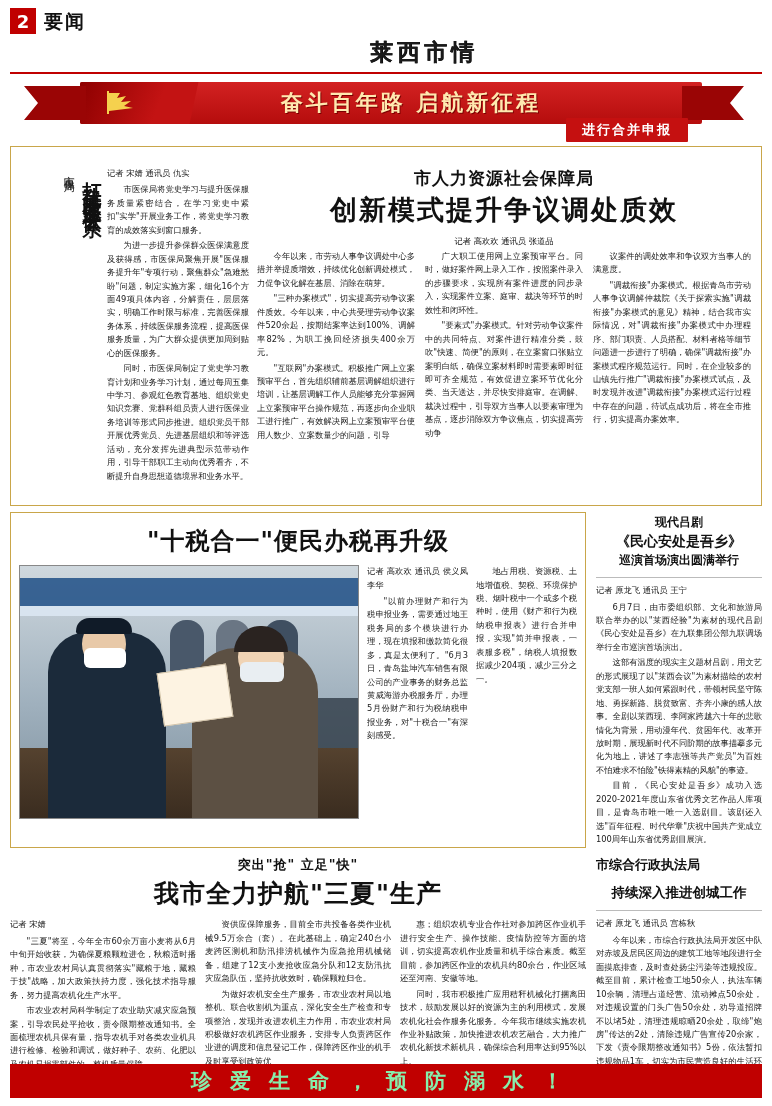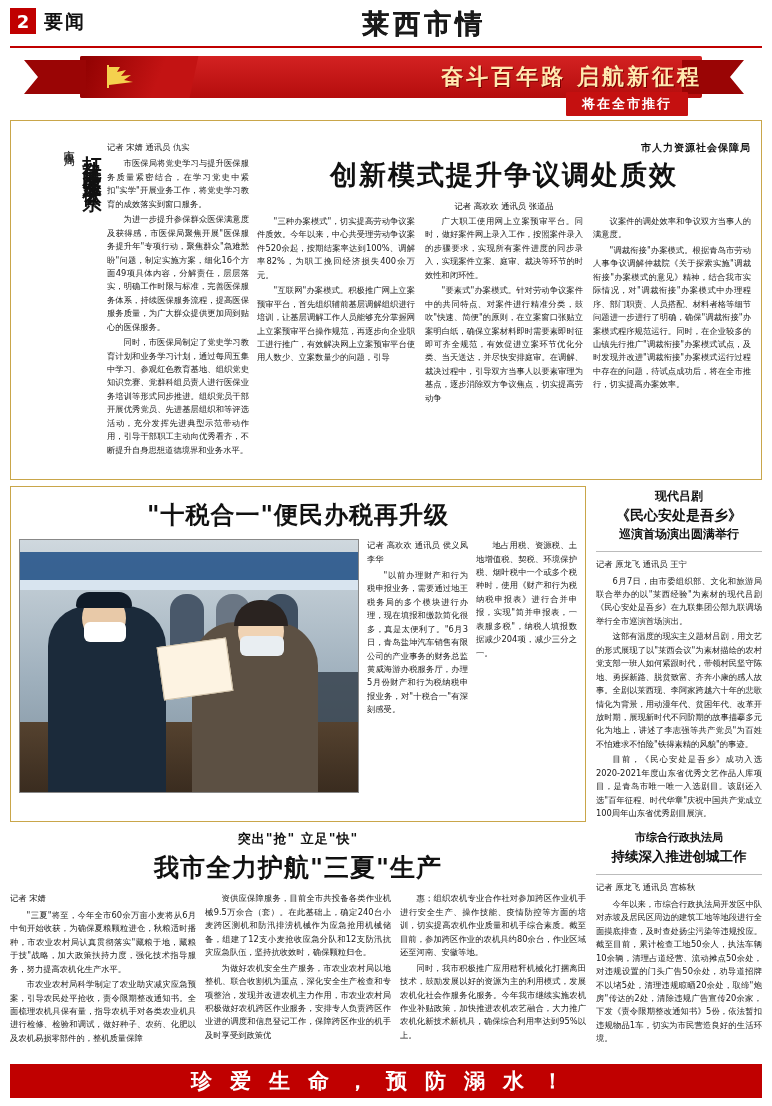--- a/index.html
+++ b/index.html
@@ -18,43 +18,44 @@
   .masthead { display:flex; align-items:flex-start; border-bottom: 2px solid #c00000; padding-bottom:4px; }
   .page-badge {
     width: 26px; height: 26px; background:#c00000; color:#fff;
     font-size: 18px; font-weight: bold; display:flex; align-items:center; justify-content:center;
     margin-right: 8px; margin-top:2px;
   }
   .section-name { font-family:"DejaVu Serif","Liberation Serif",serif; font-size:19px; font-weight:bold; letter-spacing:2px; margin-top:3px; }
   .mh-center { flex:1; text-align:center; }
   .paper-title {
     font-family:"DejaVu Serif","Liberation Serif",serif;
-    font-size:27px; font-weight:bold; letter-spacing:4px; color:#1a1a1a;
+    font-size:23px; font-weight:bold; letter-spacing:4px; color:#1a1a1a;
     text-shadow: 0.5px 0 0 #000;
+    margin-top: 31px;
   }
   .mh-right { width: 250px; text-align:right; font-size:8.5px; line-height:1.6; color:#333; padding-top:4px; }
 
   
   .banner-wrap { margin-top:8px; position:relative; height:62px; }
   .banner {
     position:relative; height:42px;
     background: linear-gradient(180deg,#d32222 0%, #b50d0d 100%);
     border-radius: 2px;
     overflow:hidden;
     margin: 0 60px 0 70px;
     display:flex; align-items:center;
   }
   .banner:before{
     content:""; position:absolute; left:-6px; top:0; width:120px; height:100%;
     background: linear-gradient(100deg,#8d0000 0%, #c31313 70%);
     transform: skewX(-12deg);
   }
   .banner-flag { position:absolute; left:26px; top:7px; width:30px; height:26px; z-index:3; }
   .banner-text {
-    position:relative; z-index:2; flex:1; text-align:right;
+    position:relative; z-index:2; flex:1; text-align:center;
     font-family:"DejaVu Serif","Liberation Serif",serif;
     color:#ffe9b0; font-size:22px; font-weight:bold; letter-spacing:3px;
     text-shadow: 1px 1px 0 #7a0000;
     padding-left:40px;
   }
   .banner-sub {
     position:absolute; right:74px; top:36px;
     background:#c51010; color:#fff; font-size:13px; font-weight:bold;
     letter-spacing:2px; padding:3px 16px;
     font-family:"DejaVu Serif","Liberation Serif",serif;
@@ -76,21 +77,21 @@
   .vsub {
     writing-mode: vertical-rl; text-orientation: upright;
     font-size:11px; letter-spacing:2px; color:#222; margin-right:6px; align-self:flex-start;
     font-family:"DejaVu Serif","Liberation Serif",serif;
   }
   .col { font-size:8.3px; line-height:1.62; text-align:justify; color:#1a1a1a; }
   .col p { margin:0 0 2px 0; text-indent: 2em; }
   .byline { font-size:8.3px; margin-bottom:3px; }
   .b1-col1 { width:150px; padding-right:8px; }
   .b1-main { flex:1; }
-  .b1-head-org { text-align:right; font-size:10px; font-weight:bold; letter-spacing:1px; margin-bottom:2px; font-family:"DejaVu Serif","Liberation Serif",serif;}
+  .b1-head-org { text-align:center; font-size:17px; font-weight:bold; letter-spacing:1px; margin-bottom:2px; font-family:"DejaVu Serif","Liberation Serif",serif;}
   .b1-head-title {
     text-align:center; font-family:"DejaVu Serif","Liberation Serif",serif;
     font-size:27px; font-weight:bold; letter-spacing:2px; margin:2px 0 8px 0; color:#111;
   }
   .b1-cols { display:flex; gap:10px; }
   .b1-cols .col { flex:1; }
 
   .rule { border:0; border-top:1px solid #bbb; margin:8px 0 6px 0; }
 
   
@@ -131,27 +132,27 @@
   .b2r-t3 { font-size:12px; }
 
   
   .block3 { display:flex; margin-top:8px; gap:10px; }
   .b3-left { width: 576px; }
   .b3-kicker { text-align:center; font-family:"DejaVu Serif","Liberation Serif",serif; font-size:13px; font-weight:bold; letter-spacing:1px; }
   .b3-title { text-align:center; font-family:"DejaVu Serif","Liberation Serif",serif; font-size:25px; font-weight:bold; letter-spacing:1px; margin:3px 0 8px 0; }
   .b3-cols { display:flex; gap:9px; }
   .b3-cols .col { flex:1; }
   .b3-right { flex:1; }
-  .b3r-org { text-align:center; font-size:11px; font-weight:bold; font-family:Liberation Mono, monospace; }
-  .b3r-title { text-align:center; font-size:13.5px; font-weight:bold; font-family:"DejaVu Serif","Liberation Serif",serif; margin-top:3px; }
+  .b3r-org { font-size:13px; font-weight:bold; font-family:Liberation Mono, monospace; }
+  .b3r-title { text-align:center; font-size:13.5px; font-weight:bold; font-family:"DejaVu Serif","Liberation Serif",serif; margin-top:10px; }
 
   
   .footer {
     position:absolute; left:10px; right:10px; bottom:8px; height:34px;
-    background:#c00000; color:#ffffff; display:flex; align-items:center; justify-content:center;
+    background:#c00000; color:#86efac; display:flex; align-items:center; justify-content:center;
     font-family:"DejaVu Serif","Liberation Serif",serif; font-size:21px; font-weight:bold; letter-spacing:18px;
   }
 </style>
 </head>
 <body>
 
 <div class="page">
 
   <div class="masthead">
     <div class="page-badge">2</div>
@@ -164,40 +165,41 @@
   <div class="banner-wrap">
     <div class="banner-ribbon-l"></div>
     <div class="banner-ribbon-r"></div>
     <div class="banner">
       <svg class="banner-flag" viewBox="0 0 30 26">
         <path d="M3 4 L14 4 L11 9 L20 7 L15 13 L25 12 L18 17 L27 19 L3 22 Z" fill="#f5d14e"></path>
         <path d="M2 2 L2 25" stroke="#f5d14e" stroke-width="2"></path>
       </svg>
       <div class="banner-text">奋斗百年路 启航新征程</div>
     </div>
-    <div class="banner-sub">将在全市推行</div>
+    <div class="banner-sub">进行合并申报</div>
   </div>
 
   <div class="block1">
     <div class="vtitle-col">
       <div class="vtitle">打造优质医保服务体系</div>
       <div class="vsub">市医保局</div>
     </div>
     <div class="b1-col1 col">
       <div class="byline">记者 宋婧 通讯员 仇实</div>
       <p>市医保局将党史学习与提升医保服务质量紧密结合，在学习党史中紧扣"实学"开展业务工作，将党史学习教育的成效落实到窗口服务。</p>
       <p>为进一步提升参保群众医保满意度及获得感，市医保局聚焦开展"医保服务提升年"专项行动，聚焦群众"急难愁盼"问题，制定实施方案，细化16个方面49项具体内容，分解责任，层层落实，明确工作时限与标准，完善医保服务体系，持续医保服务流程，提高医保服务质量，为广大群众提供更加周到贴心的医保服务。</p>
       <p>同时，市医保局制定了党史学习教育计划和业务学习计划，通过每周五集中学习、参观红色教育基地、组织党史知识竞赛、党群科组员责人进行医保业务培训等形式同步推进。组织党员干部开展优秀党员、先进基层组织和等评选活动，充分发挥先进典型示范带动作用，引导干部职工主动向优秀看齐，不断提升自身思想道德境界和业务水平。</p>
     </div>
     <div class="b1-main">
       <div class="b1-head-org">市人力资源社会保障局</div>
       <div class="b1-head-title">创新模式提升争议调处质效</div>
       <div class="byline" style="text-align:center">记者 高欢欢 通讯员 张道品</div>
       <div class="b1-cols">
         <div class="col">
+          <p>今年以来，市劳动人事争议调处中心多措并举提质增效，持续优化创新调处模式，力促争议化解在基层、消除在萌芽。</p>
           <p>"三种办案模式"，切实提高劳动争议案件质效。今年以来，中心共受理劳动争议案件520余起，按期结案率达到100%、调解率82%，为职工挽回经济损失400余万元。</p>
           <p>"互联网"办案模式。积极推广网上立案预审平台，首先组织辅前基层调解组织进行培训，让基层调解工作人员能够充分掌握网上立案预审平台操作规范，再逐步向企业职工进行推广，有效解决网上立案预审平台使用人数少、立案数量少的问题，引导</p>
         </div>
         <div class="col">
           <p>广大职工使用网上立案预审平台。同时，做好案件网上录入工作，按照案件录入的步骤要求，实现所有案件进度的同步录入，实现案件立案、庭审、裁决等环节的时效性和闭环性。</p>
           <p>"要素式"办案模式。针对劳动争议案件中的共同特点、对案件进行精准分类，鼓吹"快速、简便"的原则，在立案窗口张贴立案明白纸，确保立案材料即时需要素即时征即可齐全规范，有效促进立案环节优化分类、当天送达，并尽快安排庭审。在调解、裁决过程中，引导双方当事人以要素审理为基点，逐步消除双方争议焦点，切实提高劳动争</p>
         </div>
         <div class="col">
           <p>议案件的调处效率和争议双方当事人的满意度。</p>
           <p>"调裁衔接"办案模式。根据青岛市劳动人事争议调解仲裁院《关于探索实施"调裁衔接"办案模式的意见》精神，结合我市实际情况，对"调裁衔接"办案模式中办理程序、部门职责、人员搭配、材料者格等细节问题进一步进行了明确，确保"调裁衔接"办案模式程序规范运行。同时，在企业较多的山镇先行推广"调裁衔接"办案模式试点，及时发现并改进"调裁衔接"办案模式运行过程中存在的问题，待试点成功后，将在全市推行，切实提高办案效率。</p>

